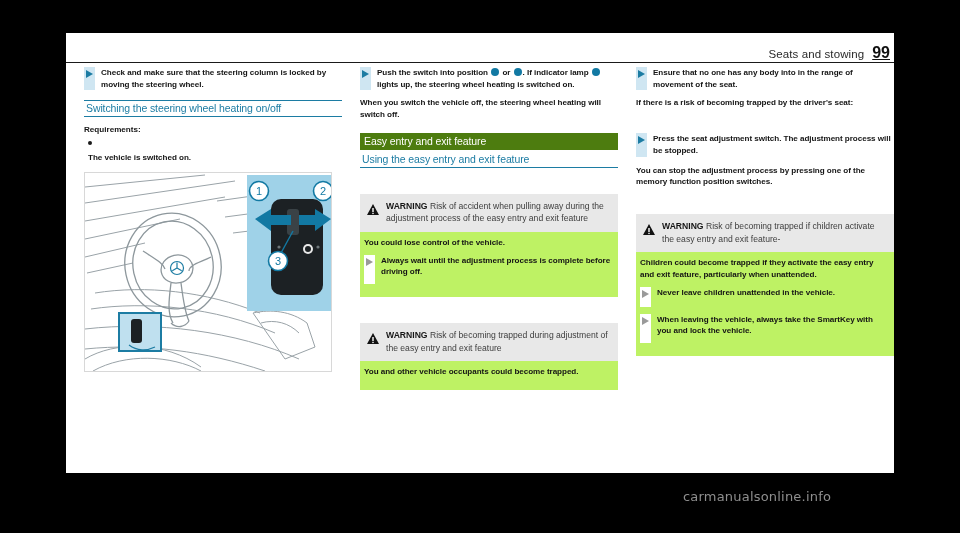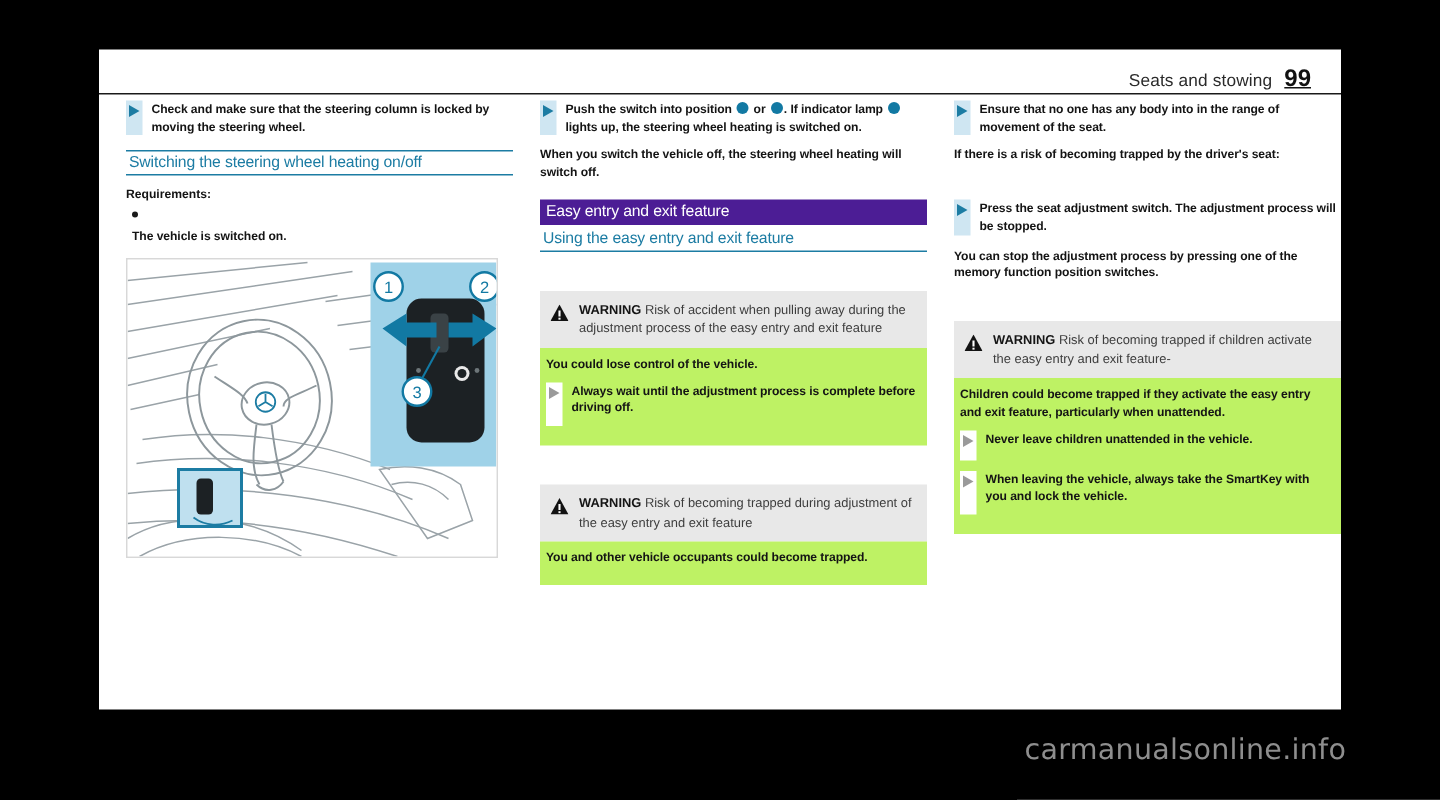--- a/index.html
+++ b/index.html
@@ -18,21 +18,21 @@
     left: 66px; top: 33px;
     width: 828px; height: 440px;
     background: #ffffff;
   }
 
   
   .page-header {
     position: absolute; left: 0; top: 0; width: 100%;
     height: 30px;
     display: flex; align-items: flex-end; justify-content: flex-end;
-    padding-right: 20px;
+    padding-right: 4px;
     border-bottom: 1.6px solid #1a1a1a;
   }
   .header-title {
     font-size: 11.5px; color: #2a2a2a; letter-spacing: .1px;
     margin-right: 8px; padding-bottom: 2px;
   }
   .header-pageno {
     font-size: 16px; font-weight: bold; color: #111; padding-bottom: 0px; text-decoration: underline;
   }
 
@@ -75,21 +75,21 @@
 
   
   .dbullet { display: flex; gap: 7px; margin-bottom: 5px; padding-left: 4px; flex-direction: column; }
   .dbullet .dot {
     flex: 0 0 auto; width: 4px; height: 4px; border-radius: 50%;
     background: #1a1a1a; margin-top: 5px;
   }
 
   
   .banner {
-    background: #4c1d95; color: #fff;
+    background: #4d7c0f; color: #fff;
     font-size: 10.5px; padding: 2px 4px 3px 4px;
     margin-bottom: 2px; letter-spacing: -.1px;
   }
   
   .subhead {
     color: #1c7ca3; font-size: 10.5px;
     padding: 1px 4px 2px 2px;
     border-bottom: 1.3px solid #1c7ca3;
     letter-spacing: -.1px;
   }
@@ -136,21 +136,21 @@
   .mt12 { margin-top: 12px; }
 
   .inline-dot {
     display: inline-block; width: 8px; height: 8px; border-radius: 50%;
     background: #1279a3; vertical-align: -1px; margin: 0 1px;
   }
 
   
   .watermark {
     position: absolute; left: 683px; top: 489px;
-    font-size: 19px; color: #8e8e8e;
+    font-size: 13px; color: #8e8e8e;
     letter-spacing: .2px;
     font-family: "DejaVu Sans", sans-serif;
   }
 </style>
 </head>
 <body>
 
 <div id="screen">
 
   <div id="page">

